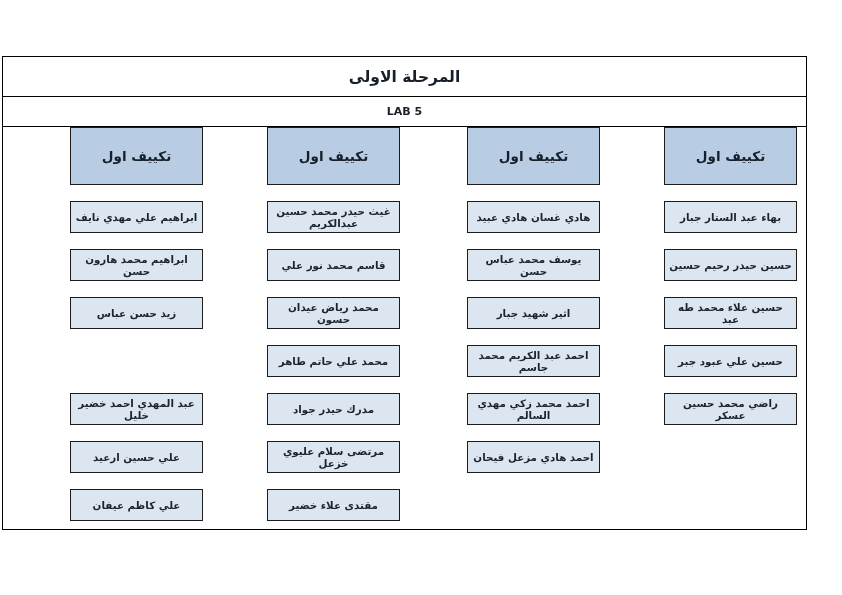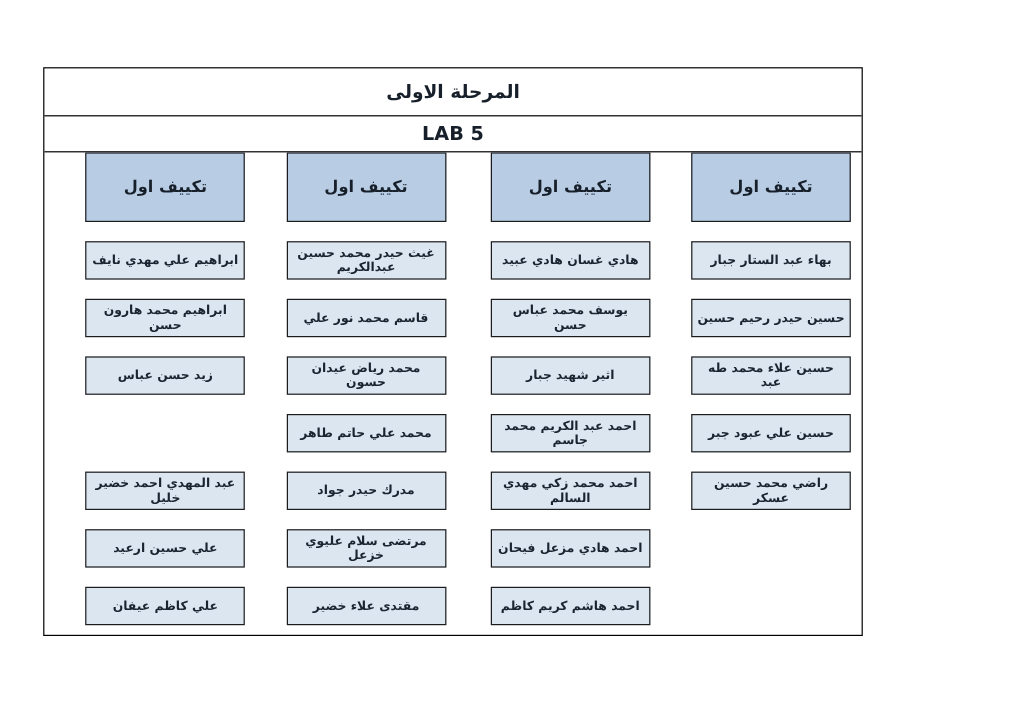--- a/index.html
+++ b/index.html
@@ -12,23 +12,23 @@
     width: 842px;
     height: 595px;
     font-family: "DejaVu Sans", "Liberation Sans", sans-serif;
     overflow: hidden;
     position: relative;
   }
 
   
   .doc-table {
     position: absolute;
-    left: 36px;
+    left: 2px;
     top: 56px;
-    width: 683px;
+    width: 805px;
     height: 474px;
     border: 1.4px solid #000000;
     box-sizing: border-box;
     background: #ffffff;
   }
 
   .title-row {
     height: 40px;
     border-bottom: 1.4px solid #000000;
     display: flex;
@@ -45,21 +45,21 @@
 
   .lab-row {
     height: 30px;
     border-bottom: 1.4px solid #000000;
     display: flex;
     align-items: center;
     justify-content: center;
     box-sizing: border-box;
   }
   .lab-row .lab-text {
-    font-size: 16px;
+    font-size: 11px;
     font-weight: 700;
     color: #17202a;
     direction: ltr;
   }
 
   
   .grid-body {
     position: relative;
     height: 400px;
     box-sizing: border-box;
@@ -189,23 +189,20 @@
             </div>
           <div class="name-cell">
               <span class="name-text">احمد عبد الكريم محمد جاسم</span>
             </div>
           <div class="name-cell">
               <span class="name-text">احمد محمد زكي مهدي السالم</span>
             </div>
           <div class="name-cell">
               <span class="name-text">احمد هادي مزعل فيحان</span>
             </div>
-          <div class="name-cell">
-              <span class="name-text">احمد هاشم كريم كاظم</span>
-            </div>
         </div>
       </div>
 
       <div class="col col-3">
         <div class="col-inner">
           <div class="col-head">
             <span class="col-head-label">تكييف اول</span>
           </div>
           <div class="name-cell">
               <span class="name-text">غيث حيدر محمد حسين عبدالكريم</span>

